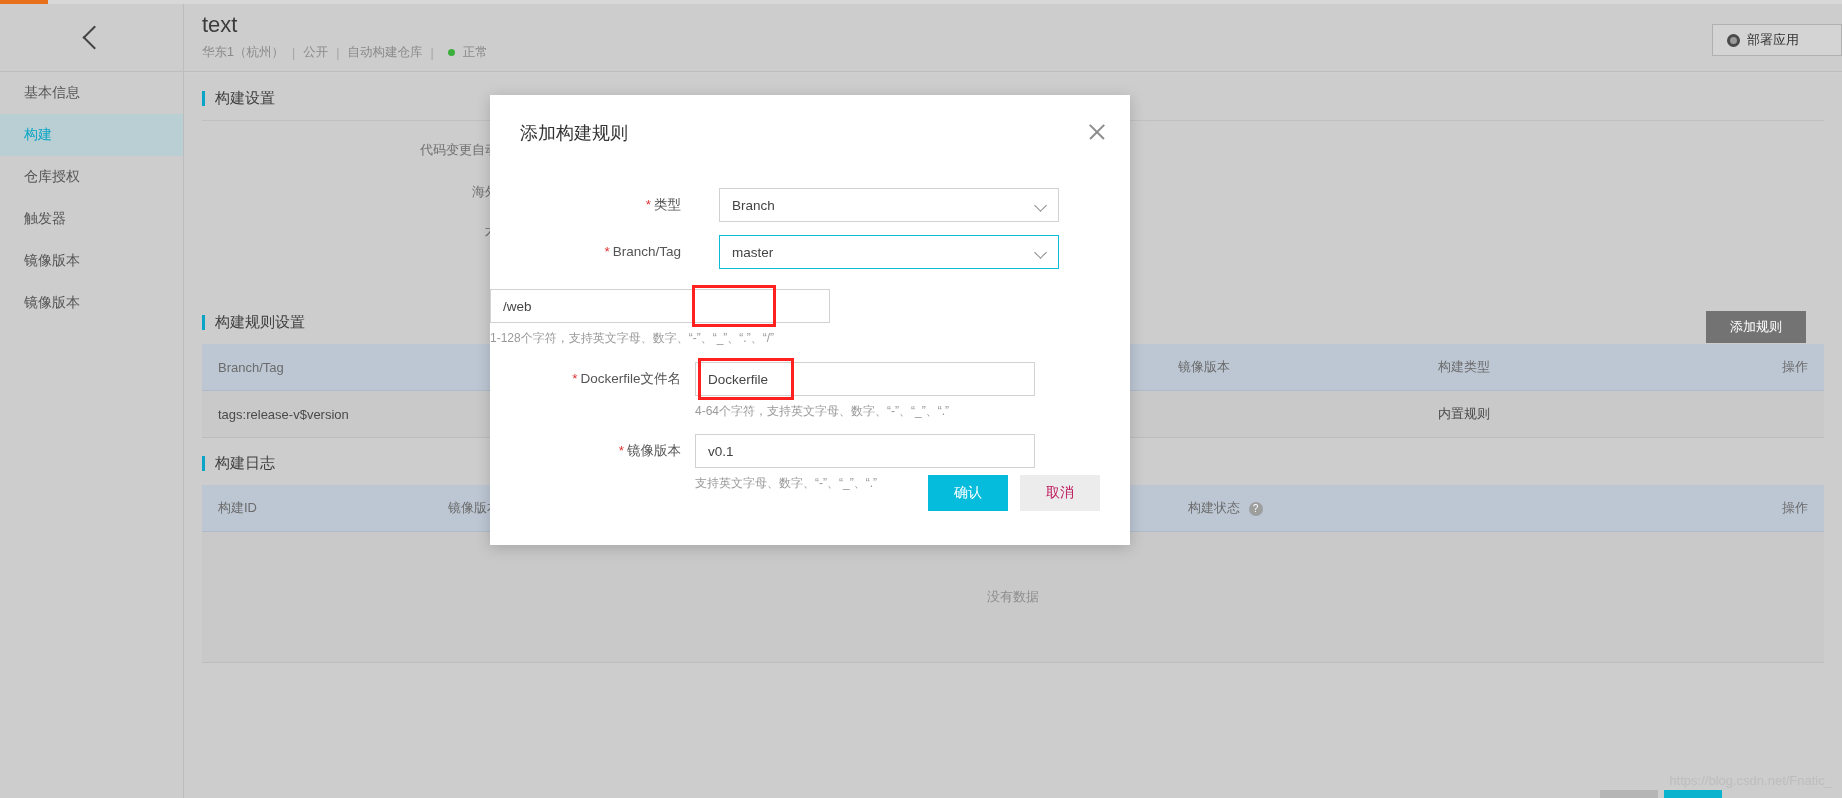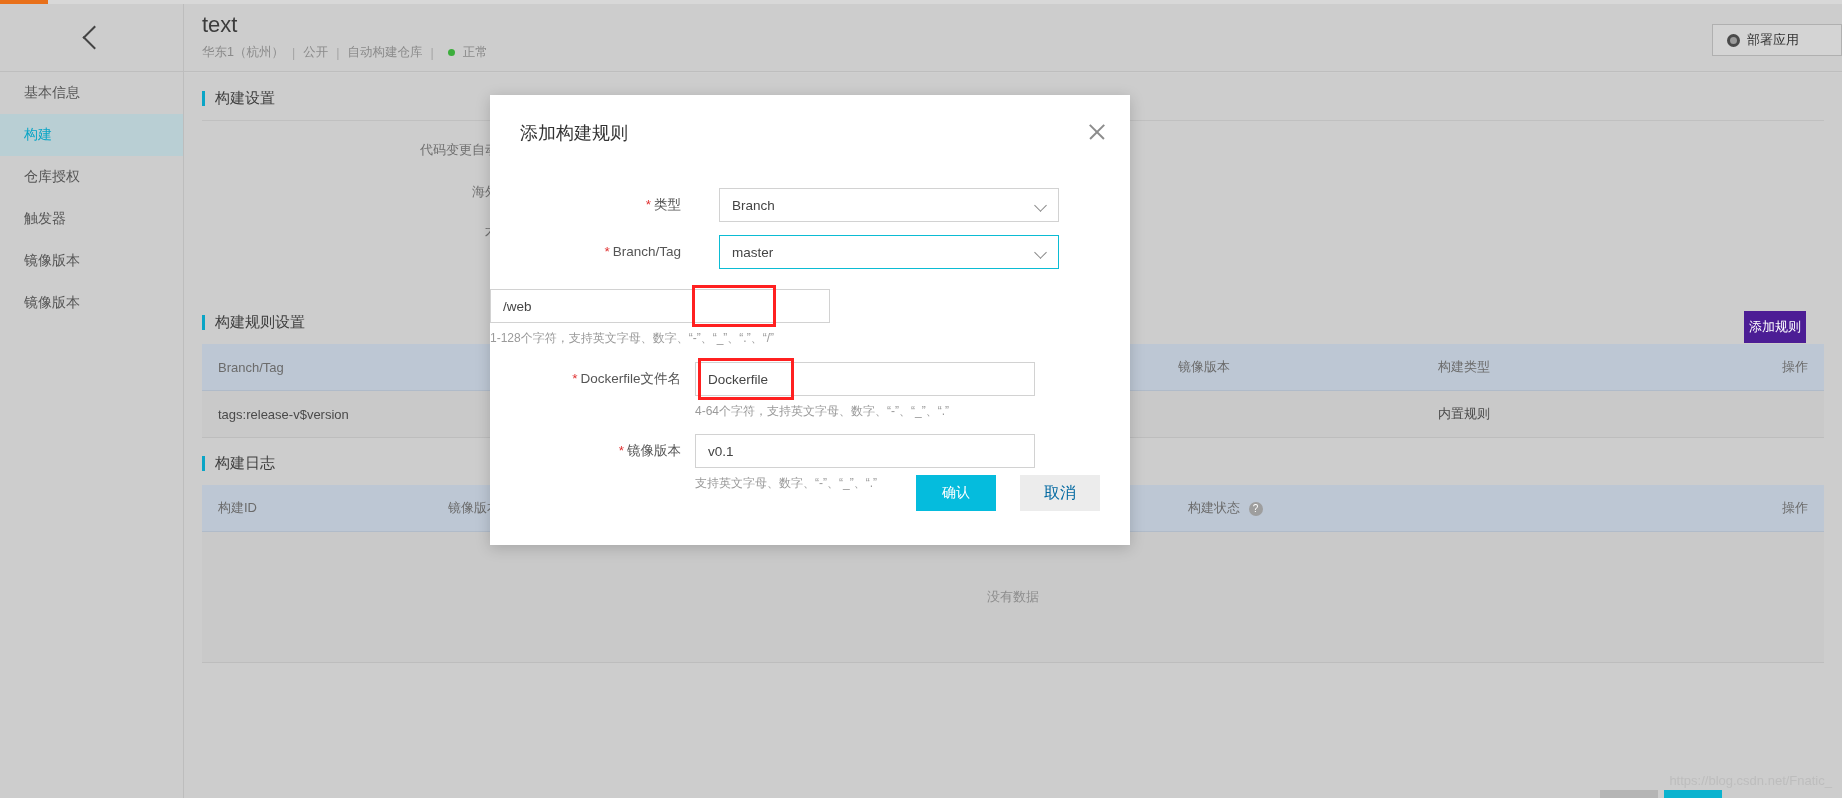--- a/index.html
+++ b/index.html
@@ -169,22 +169,22 @@
   .tbl td {
     padding: 14px 16px;
     color: #4a4a4a;
     background: #c9c9c9;
     border-bottom: 1px solid #bdbdbd;
     white-space: nowrap;
   }
   .tbl td.right { text-align: right; }
   .add-rule-btn {
     position: absolute; right: 18px;
-    height: 32px; background: #4c1d95; color: #fff;
-    font-size: 13px; border: none; padding: 0 5px;
+    height: 32px; background: #737373; color: #fff;
+    font-size: 13px; border: none; padding: 0 24px;
     cursor: pointer; white-space: nowrap;
   }
   .sec-head-wrap { position: relative; }
   .empty-row td {
     text-align: center; color: #8d8d8d; padding: 56px 0;
     background: #c9c9c9;
   }
 
   
   .modal {
@@ -242,30 +242,30 @@
     margin-top: 7px; white-space: nowrap;
   }
   .hl-box {
     position: absolute;
     border: 3px solid #ff2020;
     pointer-events: none;
     z-index: 5;
   }
   .mbtns {
     position: absolute; right: 30px; bottom: 34px;
-    display: flex; gap: 24px;
+    display: flex; gap: 12px;
   }
   .btn-ok {
     width: 80px; height: 36px; background: #05bcdd; color: #fff;
     border: none; font-size: 14px; cursor: pointer;
     font-family: "Liberation Sans", sans-serif;
   }
   .btn-cancel {
-    width: 80px; height: 36px; background: #ececec; color: #0369a1;
-    border: none; font-size: 16px; cursor: pointer;
+    width: 80px; height: 36px; background: #ececec; color: #be185d;
+    border: none; font-size: 14px; cursor: pointer;
     font-family: "Liberation Sans", sans-serif;
   }
 
   .watermark {
     position: absolute; right: 10px; bottom: 10px;
     font-size: 13px; color: #bdbdbd;
     z-index: 60; white-space: nowrap;
   }
   .taskbar-bits {
     position: absolute; bottom: 0; right: 120px;

